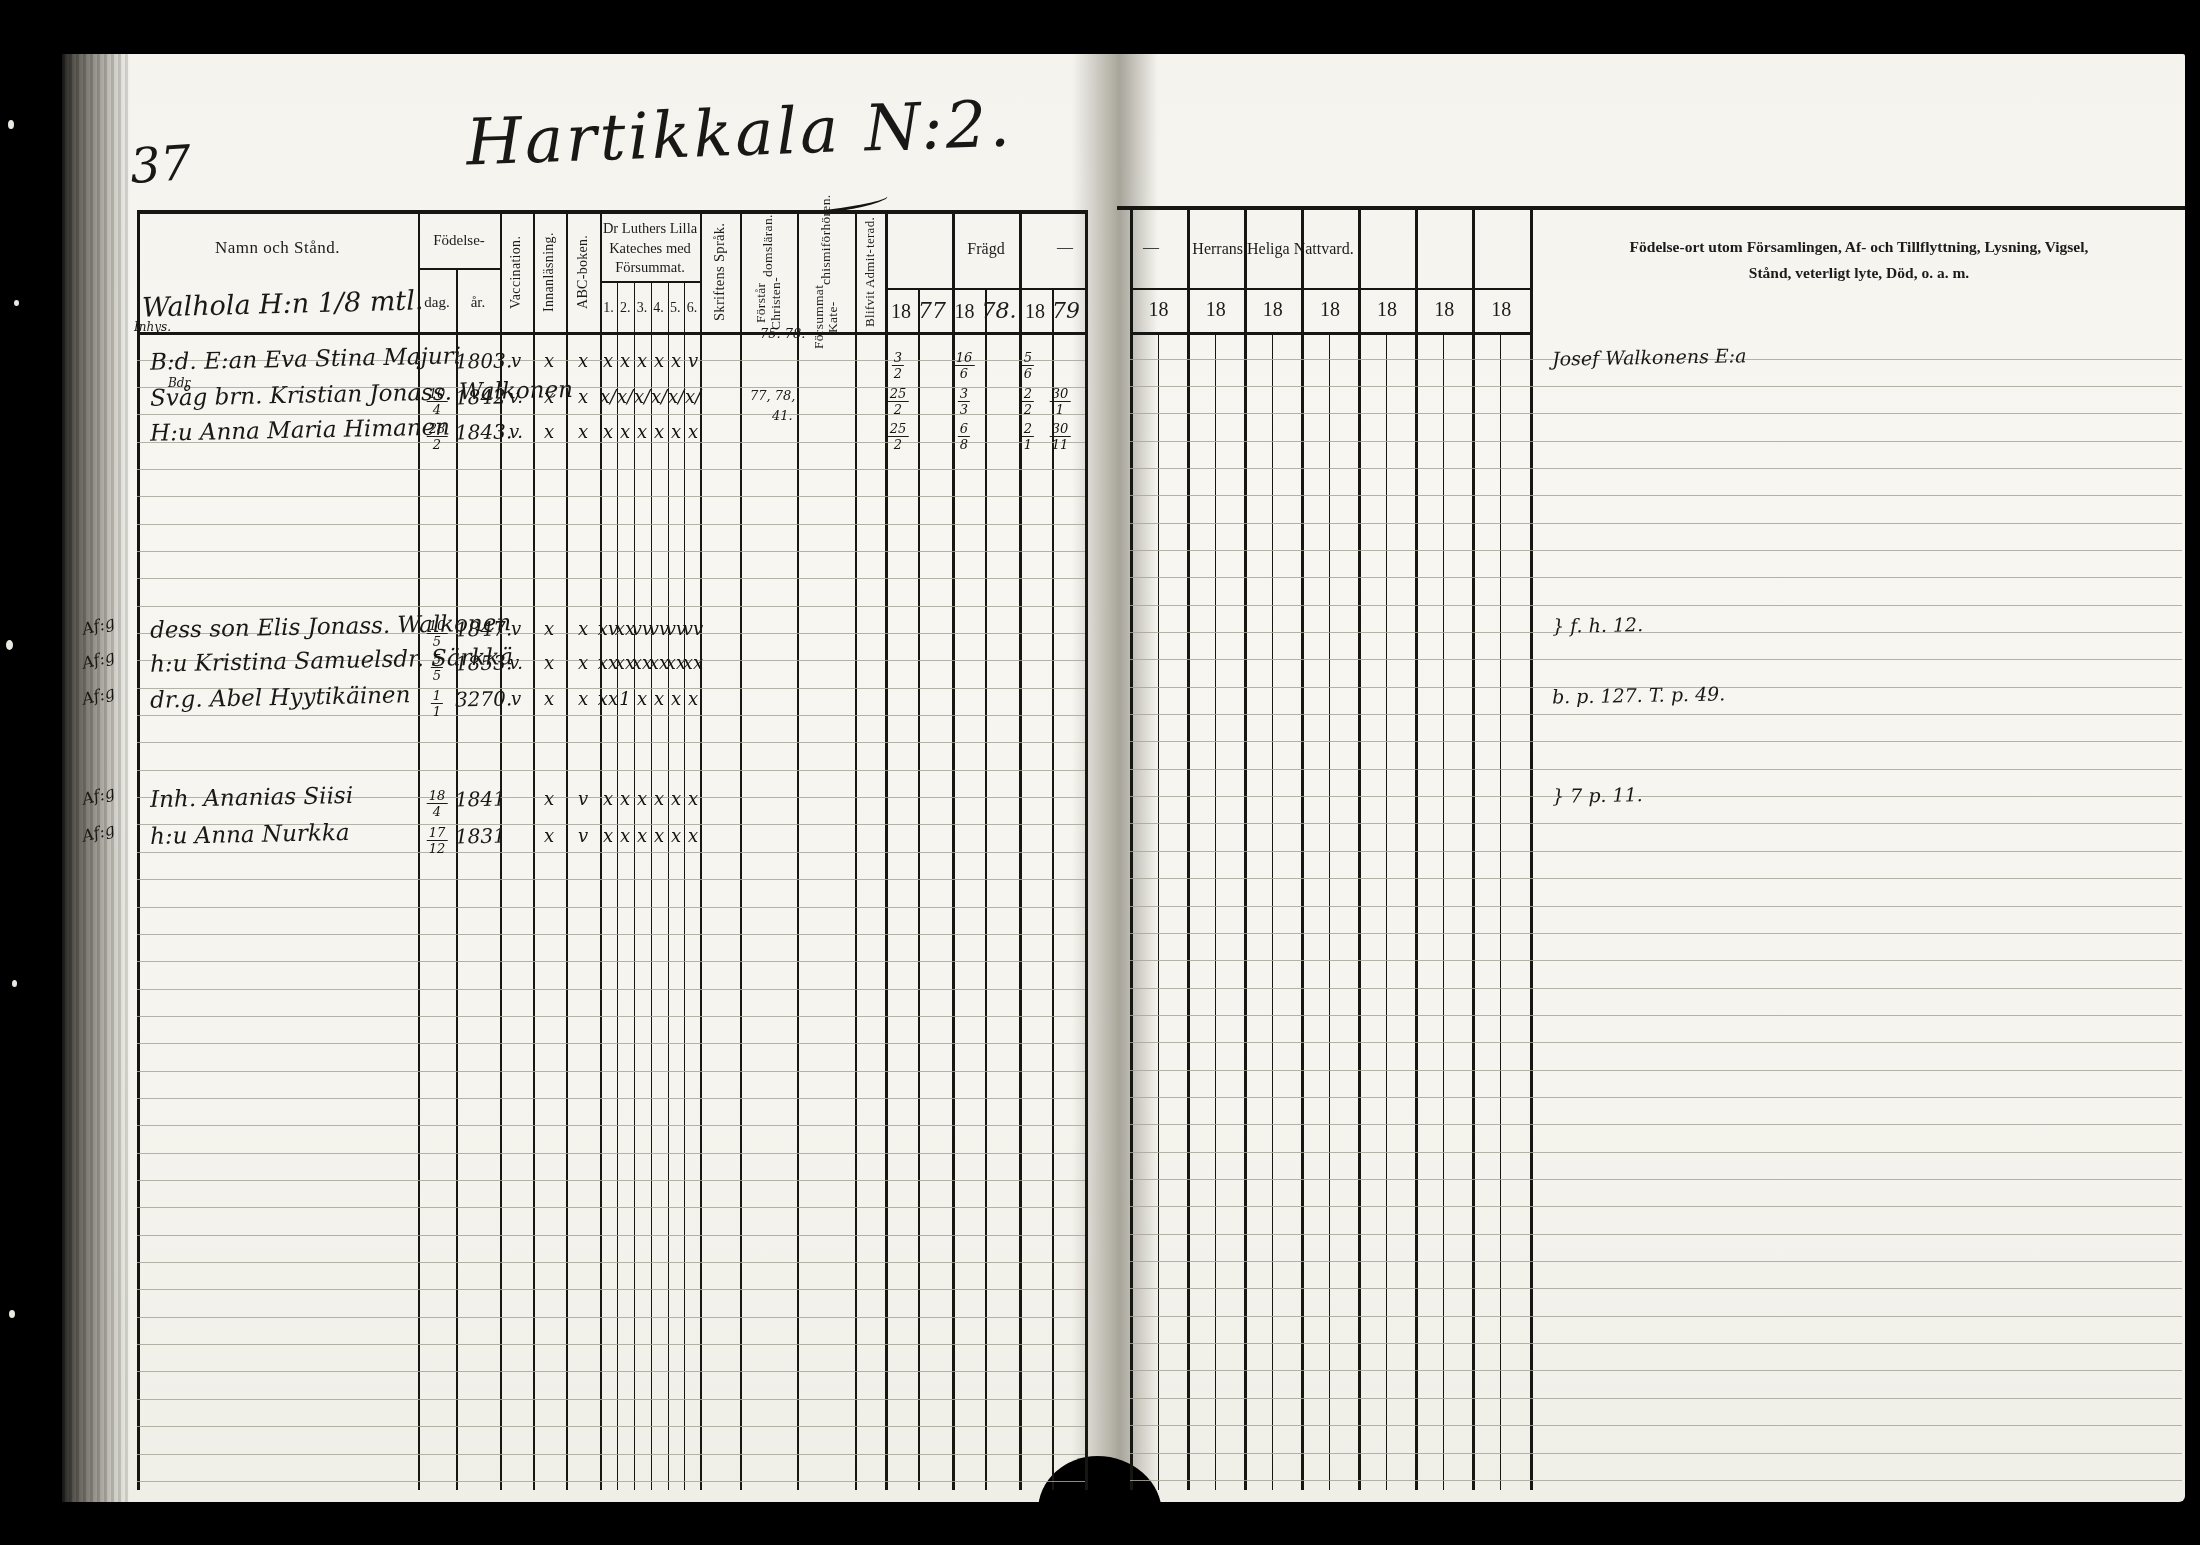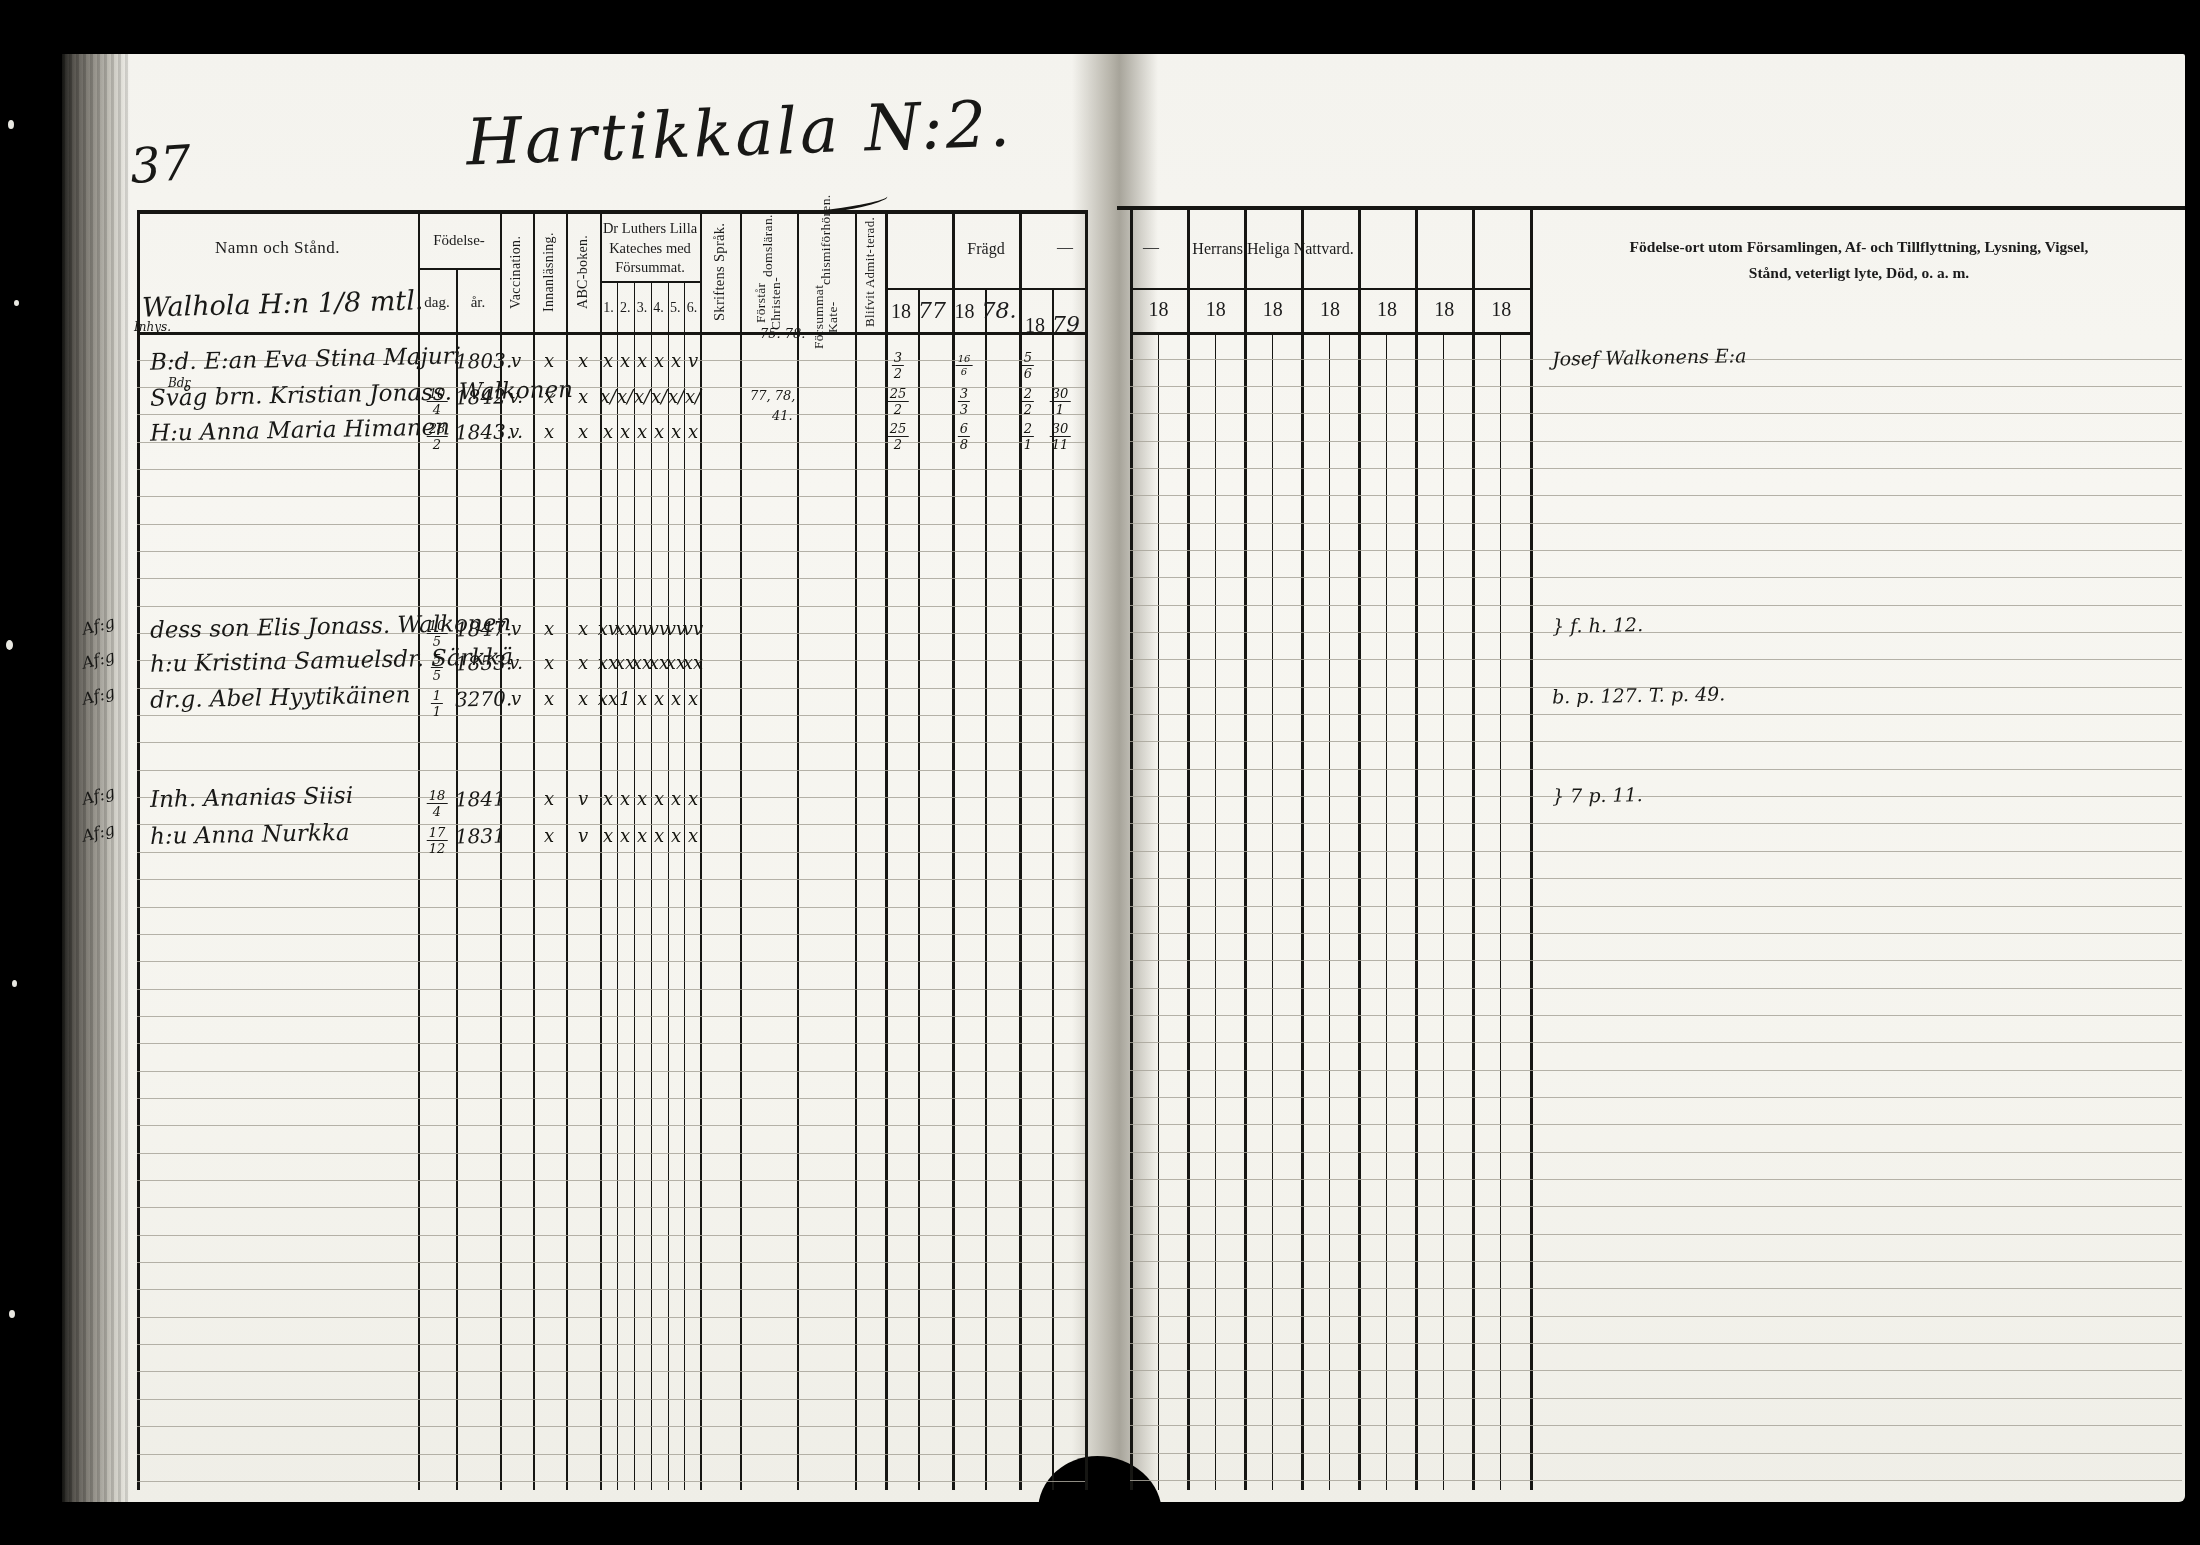--- a/index.html
+++ b/index.html
@@ -222,21 +222,21 @@
     <div class="rule" style="left: 137px; top: 1480.85px; width: 948px;"></div>
     <div class="rule" style="left: 1130px; top: 1479.85px; width: 1052px;"></div>
     <div class="prt ctr" style="left: 600px; top: 300px; width: 17px; font-size: 14px;">1.</div>
     <div class="prt ctr" style="left: 616.7px; top: 300px; width: 17px; font-size: 14px;">2.</div>
     <div class="prt ctr" style="left: 633.4px; top: 300px; width: 17px; font-size: 14px;">3.</div>
     <div class="prt ctr" style="left: 650.1px; top: 300px; width: 17px; font-size: 14px;">4.</div>
     <div class="prt ctr" style="left: 666.8px; top: 300px; width: 17px; font-size: 14px;">5.</div>
     <div class="prt ctr" style="left: 683.5px; top: 300px; width: 17px; font-size: 14px;">6.</div>
     <div class="prt ctr" style="left: 885px; top: 298px; width: 67px; font-size: 20px; white-space: nowrap;"><span>18</span><span style="font-family: &quot;DejaVu Serif&quot;, serif; font-style: italic; font-size: 22px;"> 77</span></div>
     <div class="prt ctr" style="left: 952px; top: 298px; width: 67px; font-size: 20px; white-space: nowrap;"><span>18</span><span style="font-family: &quot;DejaVu Serif&quot;, serif; font-style: italic; font-size: 22px;"> 78.</span></div>
-    <div class="prt ctr" style="left: 1019px; top: 312px; width: 67px; font-size: 20px; white-space: nowrap;"><span>18</span><span style="font-family: &quot;DejaVu Serif&quot;, serif; font-style: italic; font-size: 22px;"> 79</span></div>
+    <div class="prt ctr" style="left: 1019px; top: 298px; width: 67px; font-size: 20px; white-space: nowrap;"><span>18</span><span style="font-family: &quot;DejaVu Serif&quot;, serif; font-style: italic; font-size: 22px;"> 79</span></div>
     <div class="prt ctr" style="left: 1130px; top: 298px; width: 57px; font-size: 20px;">18</div>
     <div class="prt ctr" style="left: 1187.14px; top: 298px; width: 57px; font-size: 20px;">18</div>
     <div class="prt ctr" style="left: 1244.28px; top: 298px; width: 57px; font-size: 20px;">18</div>
     <div class="prt ctr" style="left: 1301.42px; top: 298px; width: 57px; font-size: 20px;">18</div>
     <div class="prt ctr" style="left: 1358.56px; top: 298px; width: 57px; font-size: 20px;">18</div>
     <div class="prt ctr" style="left: 1415.7px; top: 298px; width: 57px; font-size: 20px;">18</div>
     <div class="prt ctr" style="left: 1472.84px; top: 298px; width: 57px; font-size: 20px;">18</div>
     <div class="hw" style="left: 150px; top: 346px; font-size: 23px; white-space: nowrap; transform: rotate(-1.2deg); max-width: 268px; overflow: visible;">B:d. E:an Eva Stina Majuri</div>
     <div class="hw" style="left: 478px; top: 349px; width: 46px; text-align: center; font-size: 20px; transform: translateX(-50%) rotate(-1deg);">1803.</div>
     <div class="mark" style="left: 516px; top: 350px; transform: translateX(-50%);">v</div>
@@ -245,21 +245,21 @@
     <div class="mark" style="left: 608px; top: 350px; transform: translateX(-50%);">x</div>
     <div class="mark" style="left: 625px; top: 350px; transform: translateX(-50%);">x</div>
     <div class="mark" style="left: 642px; top: 350px; transform: translateX(-50%);">x</div>
     <div class="mark" style="left: 659px; top: 350px; transform: translateX(-50%);">x</div>
     <div class="mark" style="left: 676px; top: 350px; transform: translateX(-50%);">x</div>
     <div class="mark" style="left: 693px; top: 350px; transform: translateX(-50%);">v</div>
     <div style="position: absolute; transform: translateX(-50%); font-family: &quot;DejaVu Serif&quot;, serif; font-style: italic; color: rgb(20, 20, 15); left: 898px; top: 347px;"><span class="stack" style="font-size:13px">
         <span class="nm">3</span>
         <span class="dn">2</span>
       </span></div>
-    <div style="position: absolute; transform: translateX(-50%); font-family: &quot;DejaVu Serif&quot;, serif; font-style: italic; color: rgb(20, 20, 15); left: 964px; top: 347px;"><span class="stack" style="font-size:10px">
+    <div style="position: absolute; transform: translateX(-50%); font-family: &quot;DejaVu Serif&quot;, serif; font-style: italic; color: rgb(20, 20, 15); left: 964px; top: 347px;"><span class="stack" style="font-size:13px">
         <span class="nm">16</span>
         <span class="dn">6</span>
       </span></div>
     <div style="position: absolute; transform: translateX(-50%); font-family: &quot;DejaVu Serif&quot;, serif; font-style: italic; color: rgb(20, 20, 15); left: 1028px; top: 347px;"><span class="stack" style="font-size:13px">
         <span class="nm">5</span>
         <span class="dn">6</span>
       </span></div>
     <div class="hw" style="left: 1552px; top: 346px; font-size: 19px; white-space: nowrap; transform: rotate(-1deg);">Josef Walkonens E:a</div>
     <div class="hw" style="left: 150px; top: 382px; font-size: 23px; white-space: nowrap; transform: rotate(-1.2deg); max-width: 268px; overflow: visible;">Svåg brn. Kristian Jonass. Walkonen</div>
     <div style="position: absolute; transform: translateX(-50%); font-family: &quot;DejaVu Serif&quot;, serif; font-style: italic; color: rgb(20, 20, 15); left: 437px; top: 383px;"><span class="stack" style="font-size:13px">

